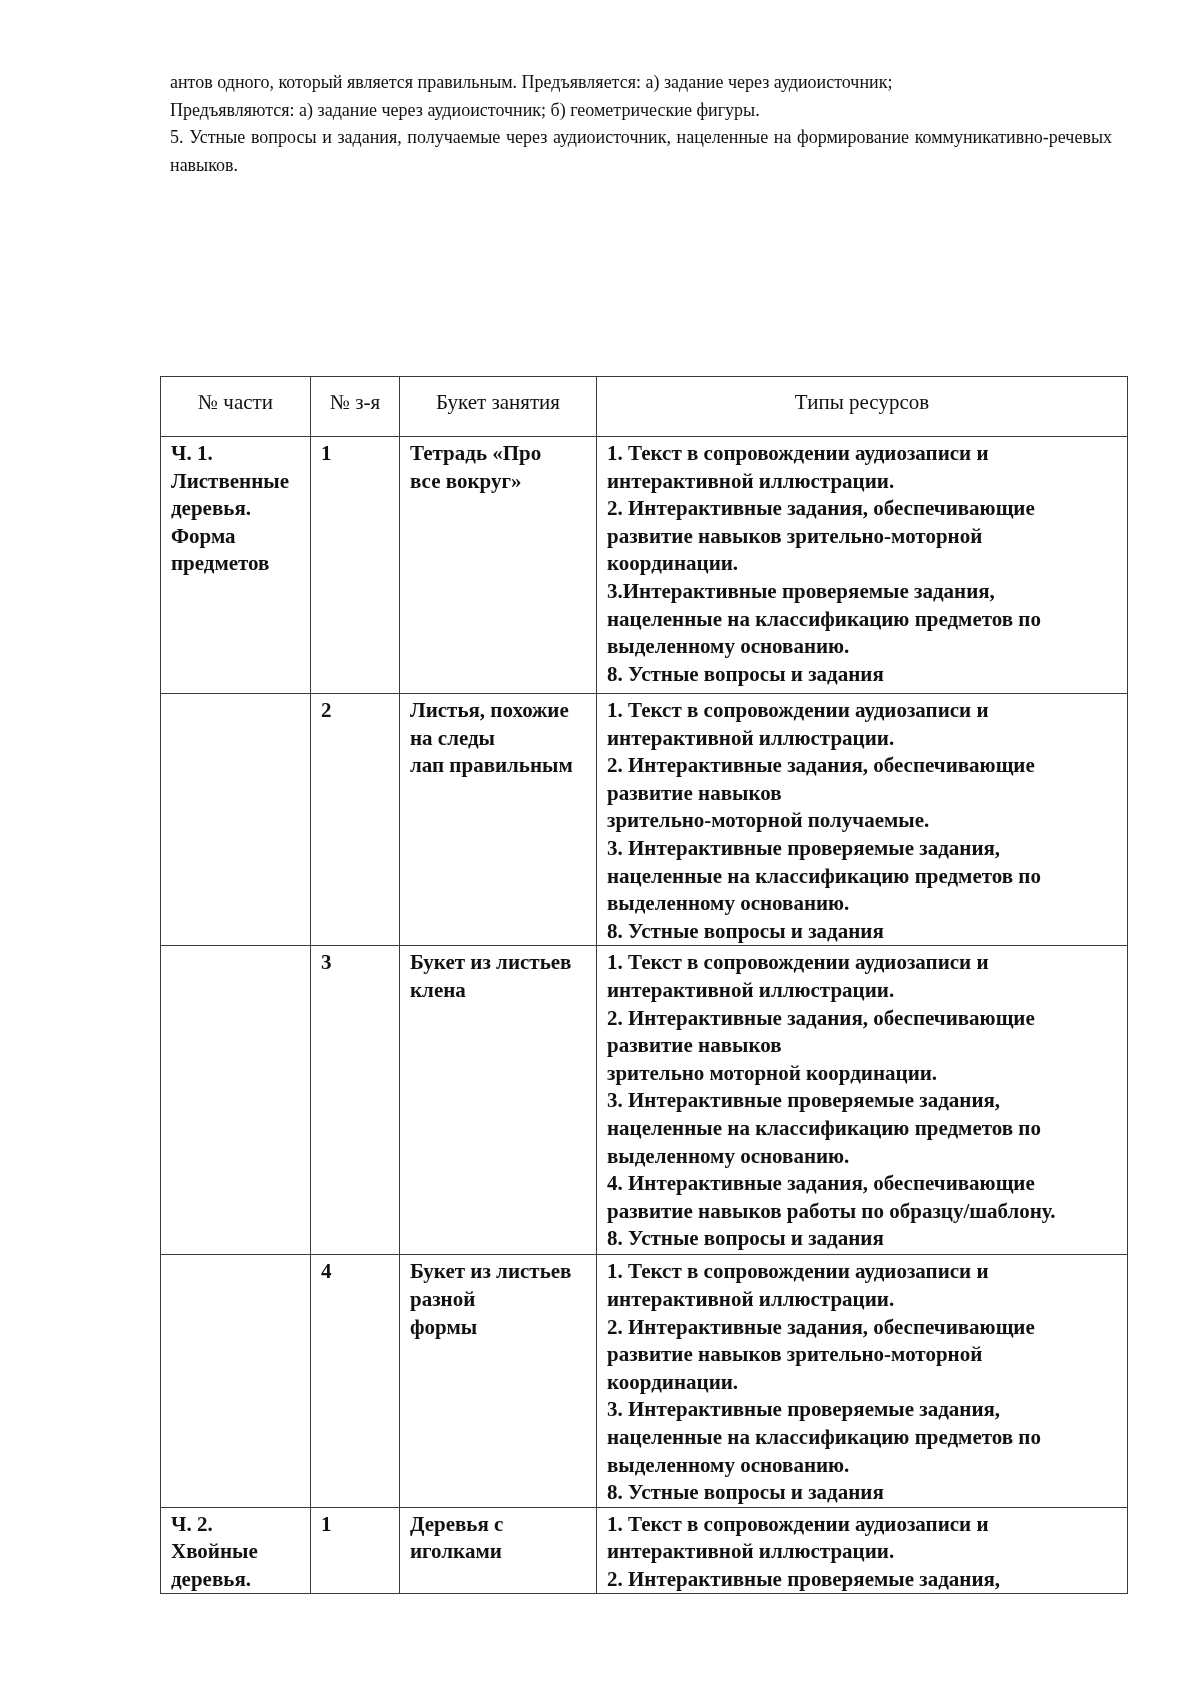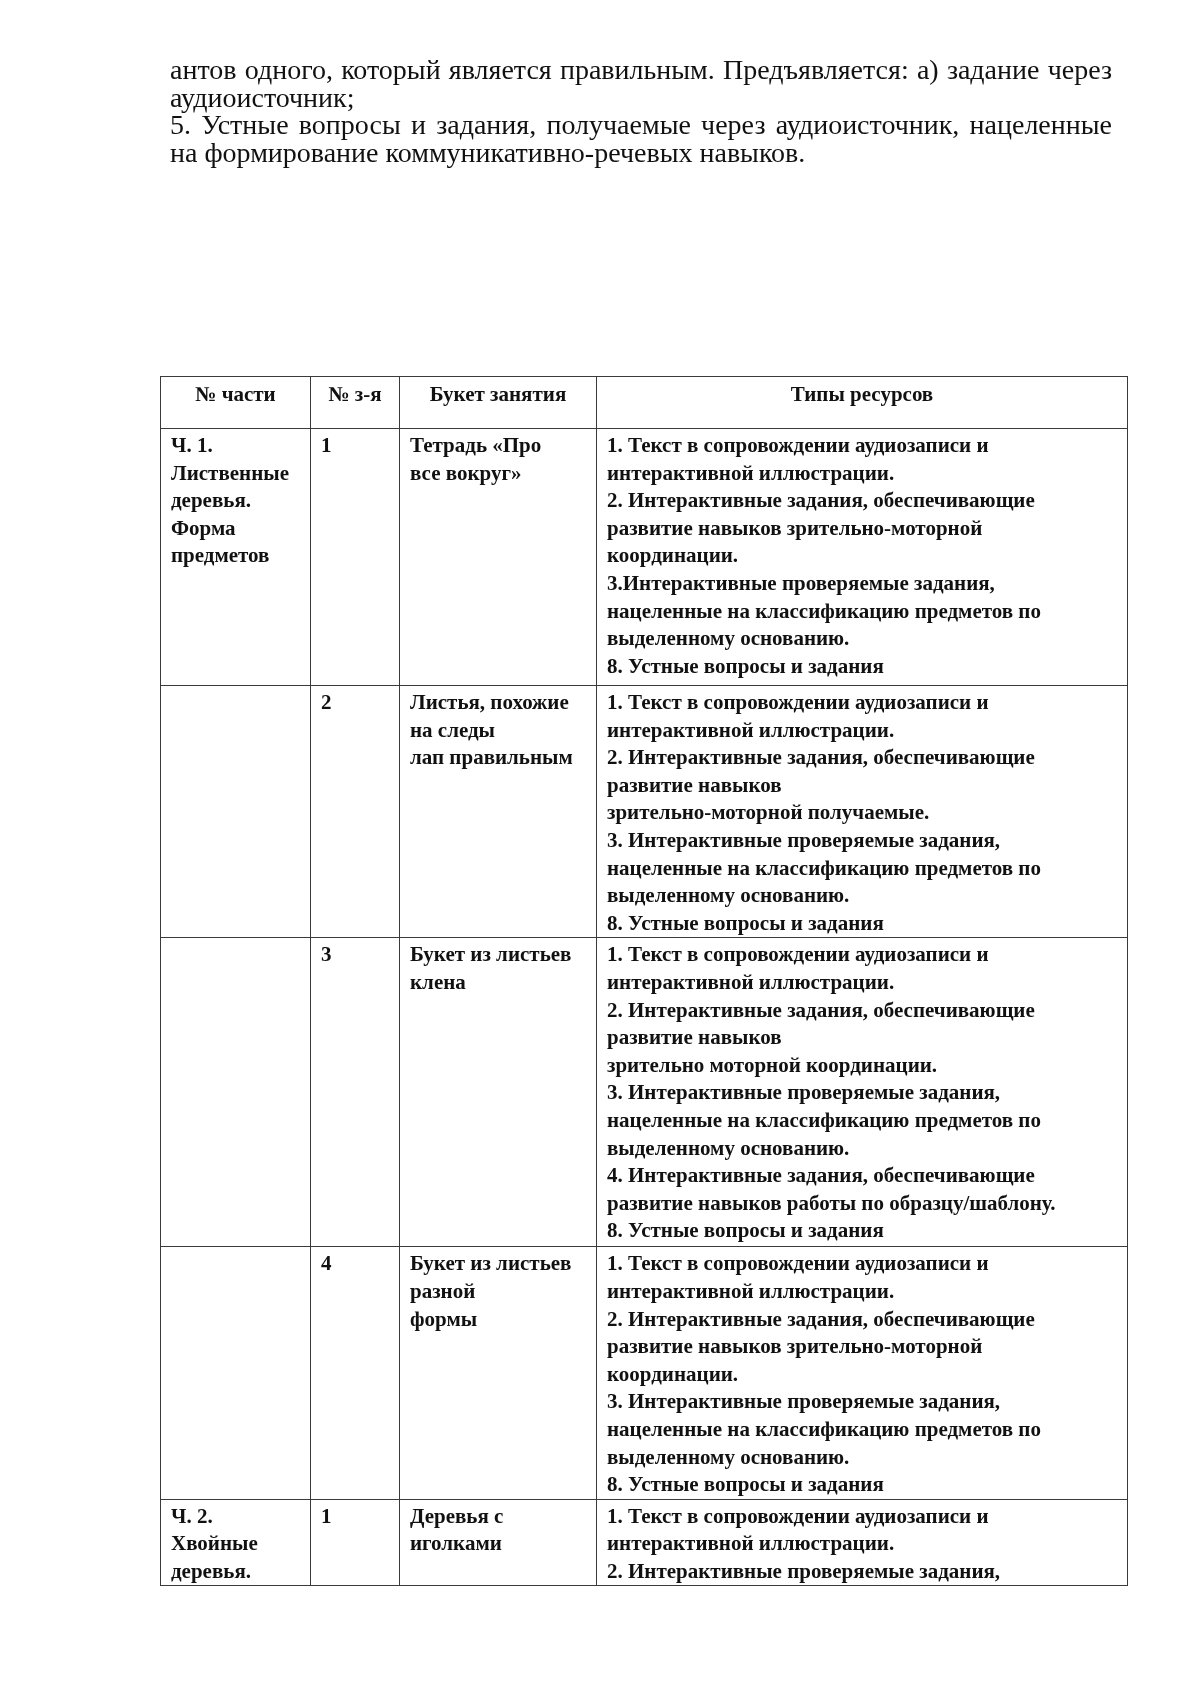--- a/index.html
+++ b/index.html
@@ -1,39 +1,40 @@
 <!DOCTYPE html>
 <html><head>
   <meta charset="utf-8">
   <style>
     html, body { margin: 0; padding: 0; background: #ffffff; }
     body { width: 1190px; height: 1683px; position: relative; overflow: hidden;
            font-family: "Liberation Serif", "DejaVu Serif", serif; color: #111; }
-    .intro { position: absolute; left: 170px; top: 56px; width: 942px;
-             font-size: 28px; line-height: 27.6px; }
+    .intro { position: absolute; left: 170px; top: 69px; width: 942px;
+             font-size: 18px; line-height: 27.6px; }
     .intro p { margin: 0; text-align: justify; text-align-last: left; }
     table { position: absolute; left: 160px; top: 376px; width: 967px;
             border-collapse: collapse; table-layout: fixed;
             font-size: 21px; line-height: 27.6px; }
     td, th { border: 1.3px solid #3a3a3a; vertical-align: top;
              padding: 3px 10px 0 10px; text-align: left; font-weight: bold; }
-    th { font-weight: bold; text-align: center; height: 47px; padding-top: 4px; vertical-align: top; }
+    th { font-weight: normal; text-align: center; height: 47px; padding-top: 12px; vertical-align: top; }
     col.c1 { width: 150px; } col.c2 { width: 89px; } col.c3 { width: 197px; } col.c4 { width: 531px; }
     .line { display: block; white-space: nowrap; }
     .r1 td { height: 253px; }
     .r2 td { height: 248px; }
     .r3 td { height: 305px; }
     .r4 td { height: 248px; }
     .r5 td { height: 80px; }
   </style>
 </head>
 <body>
 
 <div class="intro">
   <p>антов одного, который является правильным. Предъявляется: а) задание через аудиоисточник;</p>
+  <p>Предъявляются: а) задание через аудиоисточник; б) геометрические фигуры.</p>
   <p>5. Устные вопросы и задания, получаемые через аудиоисточник, нацеленные на формирование коммуникативно-речевых навыков.</p>
 </div>
 
 <table>
   <colgroup>
       <col class="c1">
       <col class="c2">
       <col class="c3">
       <col class="c4">
     </colgroup>

